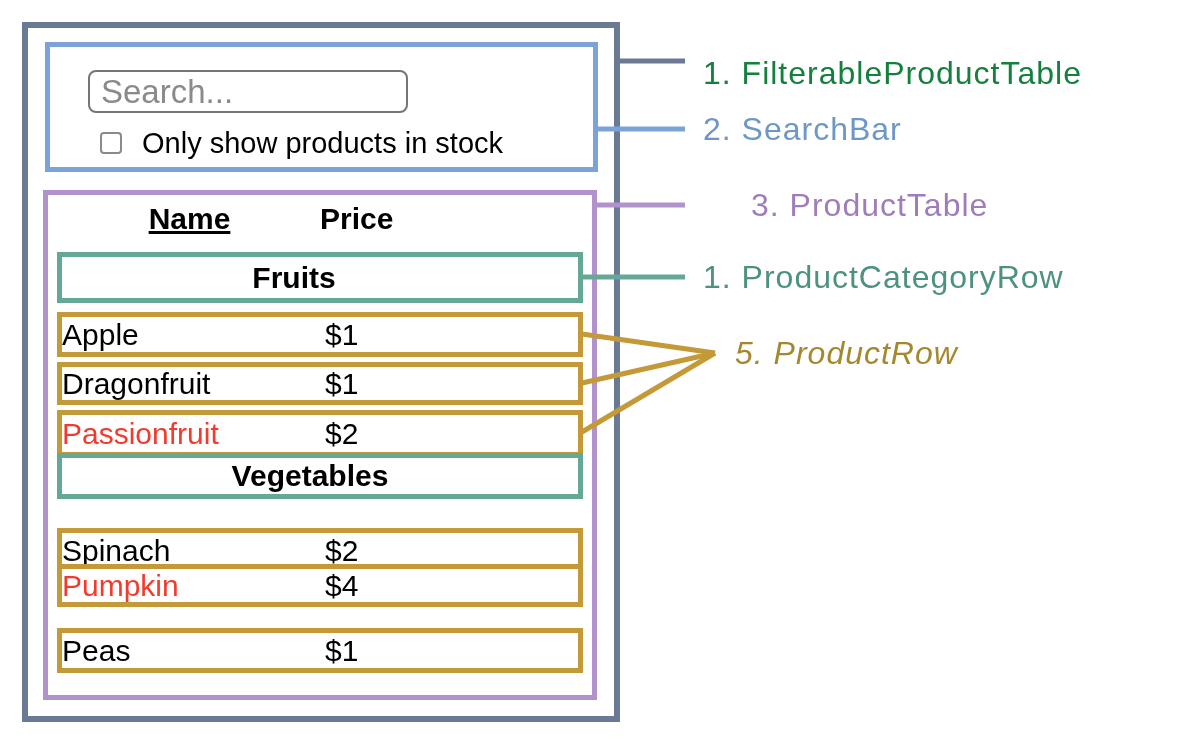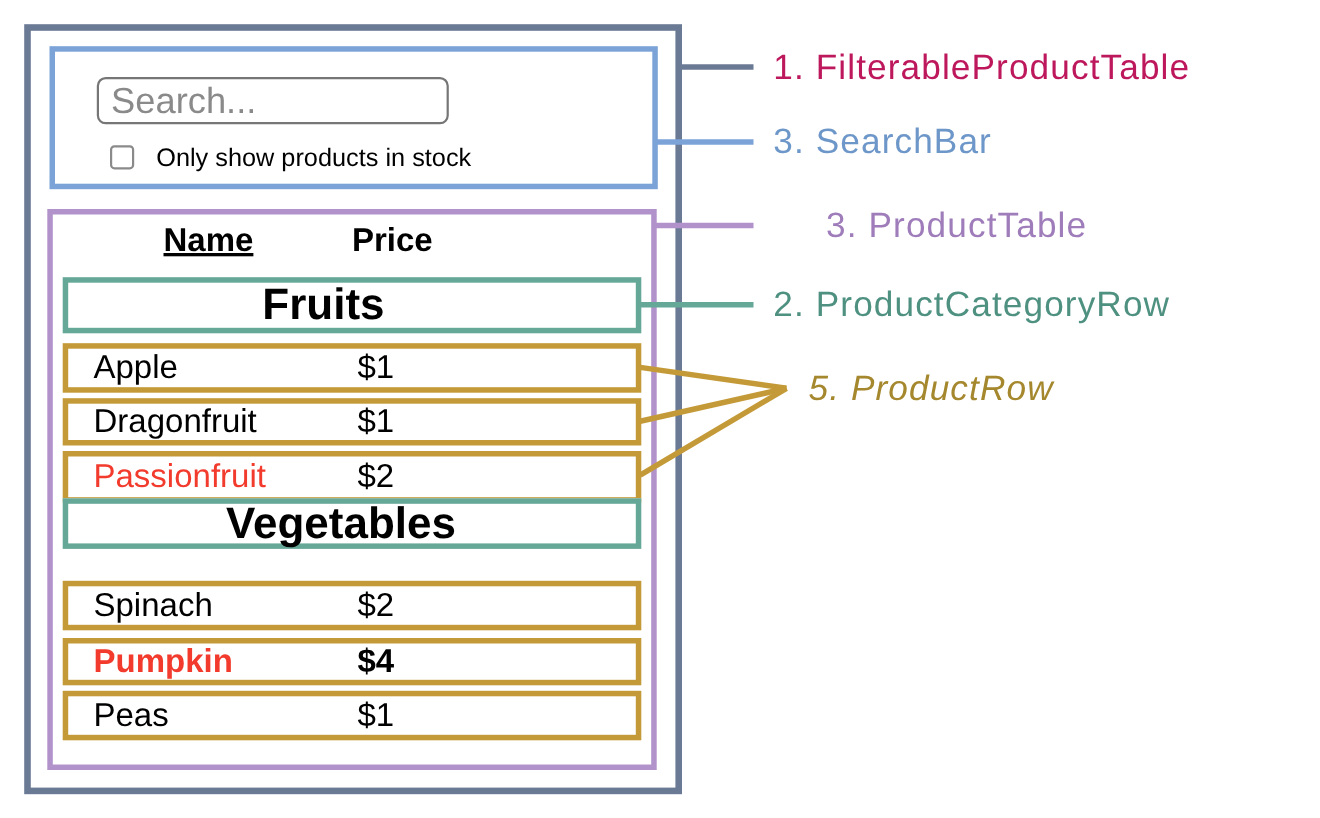--- a/index.html
+++ b/index.html
@@ -12,32 +12,32 @@
   .table-box{left:43px;top:190px;width:554px;height:510px;border:5px solid #b292cb;}
 
   .search-input{position:absolute;left:88px;top:70px;width:320px;height:43px;box-sizing:border-box;
     border:2px solid #767676;border-radius:8px;background:#fff;font-family:"Liberation Sans",sans-serif;
     font-size:33px;color:#222;padding:0 11px;outline:none;}
   .search-input::placeholder{color:#8a8a8a;opacity:1;}
 
   .stock-checkbox{position:absolute;left:100px;top:132px;width:22px;height:22px;margin:0;
     -webkit-appearance:none;appearance:none;border:2px solid #8a8a8a;border-radius:4px;background:#fff;cursor:pointer;}
   .stock-label{position:absolute;left:142px;top:143px;transform:translateY(-50%);
-    font-size:23px;color:#000;white-space:nowrap;}
+    font-size:29px;color:#000;white-space:nowrap;}
 
   .hdr{position:absolute;font-size:30px;font-weight:bold;color:#000;white-space:nowrap;}
   .hdr-name{left:72px;top:202px;width:235px;text-align:center;text-decoration:underline;}
   .hdr-price{left:320px;top:202px;}
 
   .cat-row{position:absolute;left:57px;width:526px;box-sizing:border-box;border:5px solid #66a898;
     display:flex;align-items:center;justify-content:center;padding-right:52px;
-    font-size:40px;font-weight:bold;color:#000;background:#fff;}
+    font-size:30px;font-weight:bold;color:#000;background:#fff;}
   .prod-row{position:absolute;left:57px;width:526px;box-sizing:border-box;border:5px solid #c49a38;
     display:flex;align-items:center;font-size:30px;color:#000;background:#fff;}
-  .prod-row .pname{padding-left:23px;white-space:nowrap;text-align:center;}
+  .prod-row .pname{white-space:nowrap;text-align:center;}
   .prod-row .pprice{position:absolute;left:263px;white-space:nowrap;}
 
   .connectors{position:absolute;left:0;top:0;width:1200px;height:744px;z-index:20;pointer-events:none;}
 
   .legend-label{position:absolute;transform:translateY(-50%);font-size:32px;letter-spacing:1px;
     white-space:nowrap;z-index:30;}
   .lbl-1{left:703px;top:61px;}
   .lbl-2{left:703px;top:129px;}
   .lbl-3{left:703px;top:205px;}
   .lbl-4{left:703px;top:277px;}
@@ -73,38 +73,38 @@
     <span class="pname" style="color: rgb(242, 59, 45);">Passionfruit</span>
     <span class="pprice">$2</span>
   </div>
 
   <div class="cat-row" style="top:453px;height:46px;padding-left:32px;">Vegetables</div>
 
   <div class="prod-row" style="top:528px;height:45px;">
     <span class="pname" style="color: rgb(0, 0, 0);">Spinach</span>
     <span class="pprice">$2</span>
   </div>
-  <div class="prod-row" style="top:580px;height:43px;font-weight:bold;">
+  <div class="prod-row" style="top:564px;height:43px;">
     <span class="pname" style="color: rgb(242, 59, 45);">Pumpkin</span>
     <span class="pprice">$4</span>
   </div>
   <div class="prod-row" style="top:628px;height:45px;">
     <span class="pname" style="color: rgb(0, 0, 0);">Peas</span>
     <span class="pprice">$1</span>
   </div>
 
   <svg class="connectors" viewBox="0 0 1200 744" xmlns="http://www.w3.org/2000/svg">
     <line x1="618" y1="61" x2="685" y2="61" stroke-width="5" stroke="#6b7a94"></line>
     <line x1="594" y1="129" x2="685" y2="129" stroke-width="5" stroke="#7ba3d8"></line>
     <line x1="593" y1="205" x2="685" y2="205" stroke-width="5" stroke="#b292cb"></line>
     <line x1="580" y1="277" x2="685" y2="277" stroke-width="5" stroke="#66a898"></line>
     <line x1="582" y1="334" x2="715" y2="353" stroke-width="5" stroke="#c49a38"></line>
     <line x1="582" y1="383" x2="715" y2="353" stroke-width="5" stroke="#c49a38"></line>
     <line x1="582" y1="432" x2="715" y2="353" stroke-width="5" stroke="#c49a38"></line>
   </svg>
 
-  <div class="legend-label lbl-1" style="color: #be185d;">1. FilterableProductTable</div>
-  <div class="legend-label lbl-2" style="color: rgb(110, 151, 201);">3. SearchBar</div>
+  <div class="legend-label lbl-1" style="color: #15803d; margin-top: 12px;">1. FilterableProductTable</div>
+  <div class="legend-label lbl-2" style="color: rgb(110, 151, 201);">2. SearchBar</div>
   <div class="legend-label lbl-3" style="color: rgb(159, 124, 186); margin-left: 48px;">3. ProductTable</div>
-  <div class="legend-label lbl-4" style="color: rgb(79, 145, 129);">2. ProductCategoryRow</div>
+  <div class="legend-label lbl-4" style="color: rgb(79, 145, 129);">1. ProductCategoryRow</div>
   <div class="legend-label lbl-5" style="color: rgb(165, 136, 46);">5. ProductRow</div>
 
 </div>
 
 </body></html>

